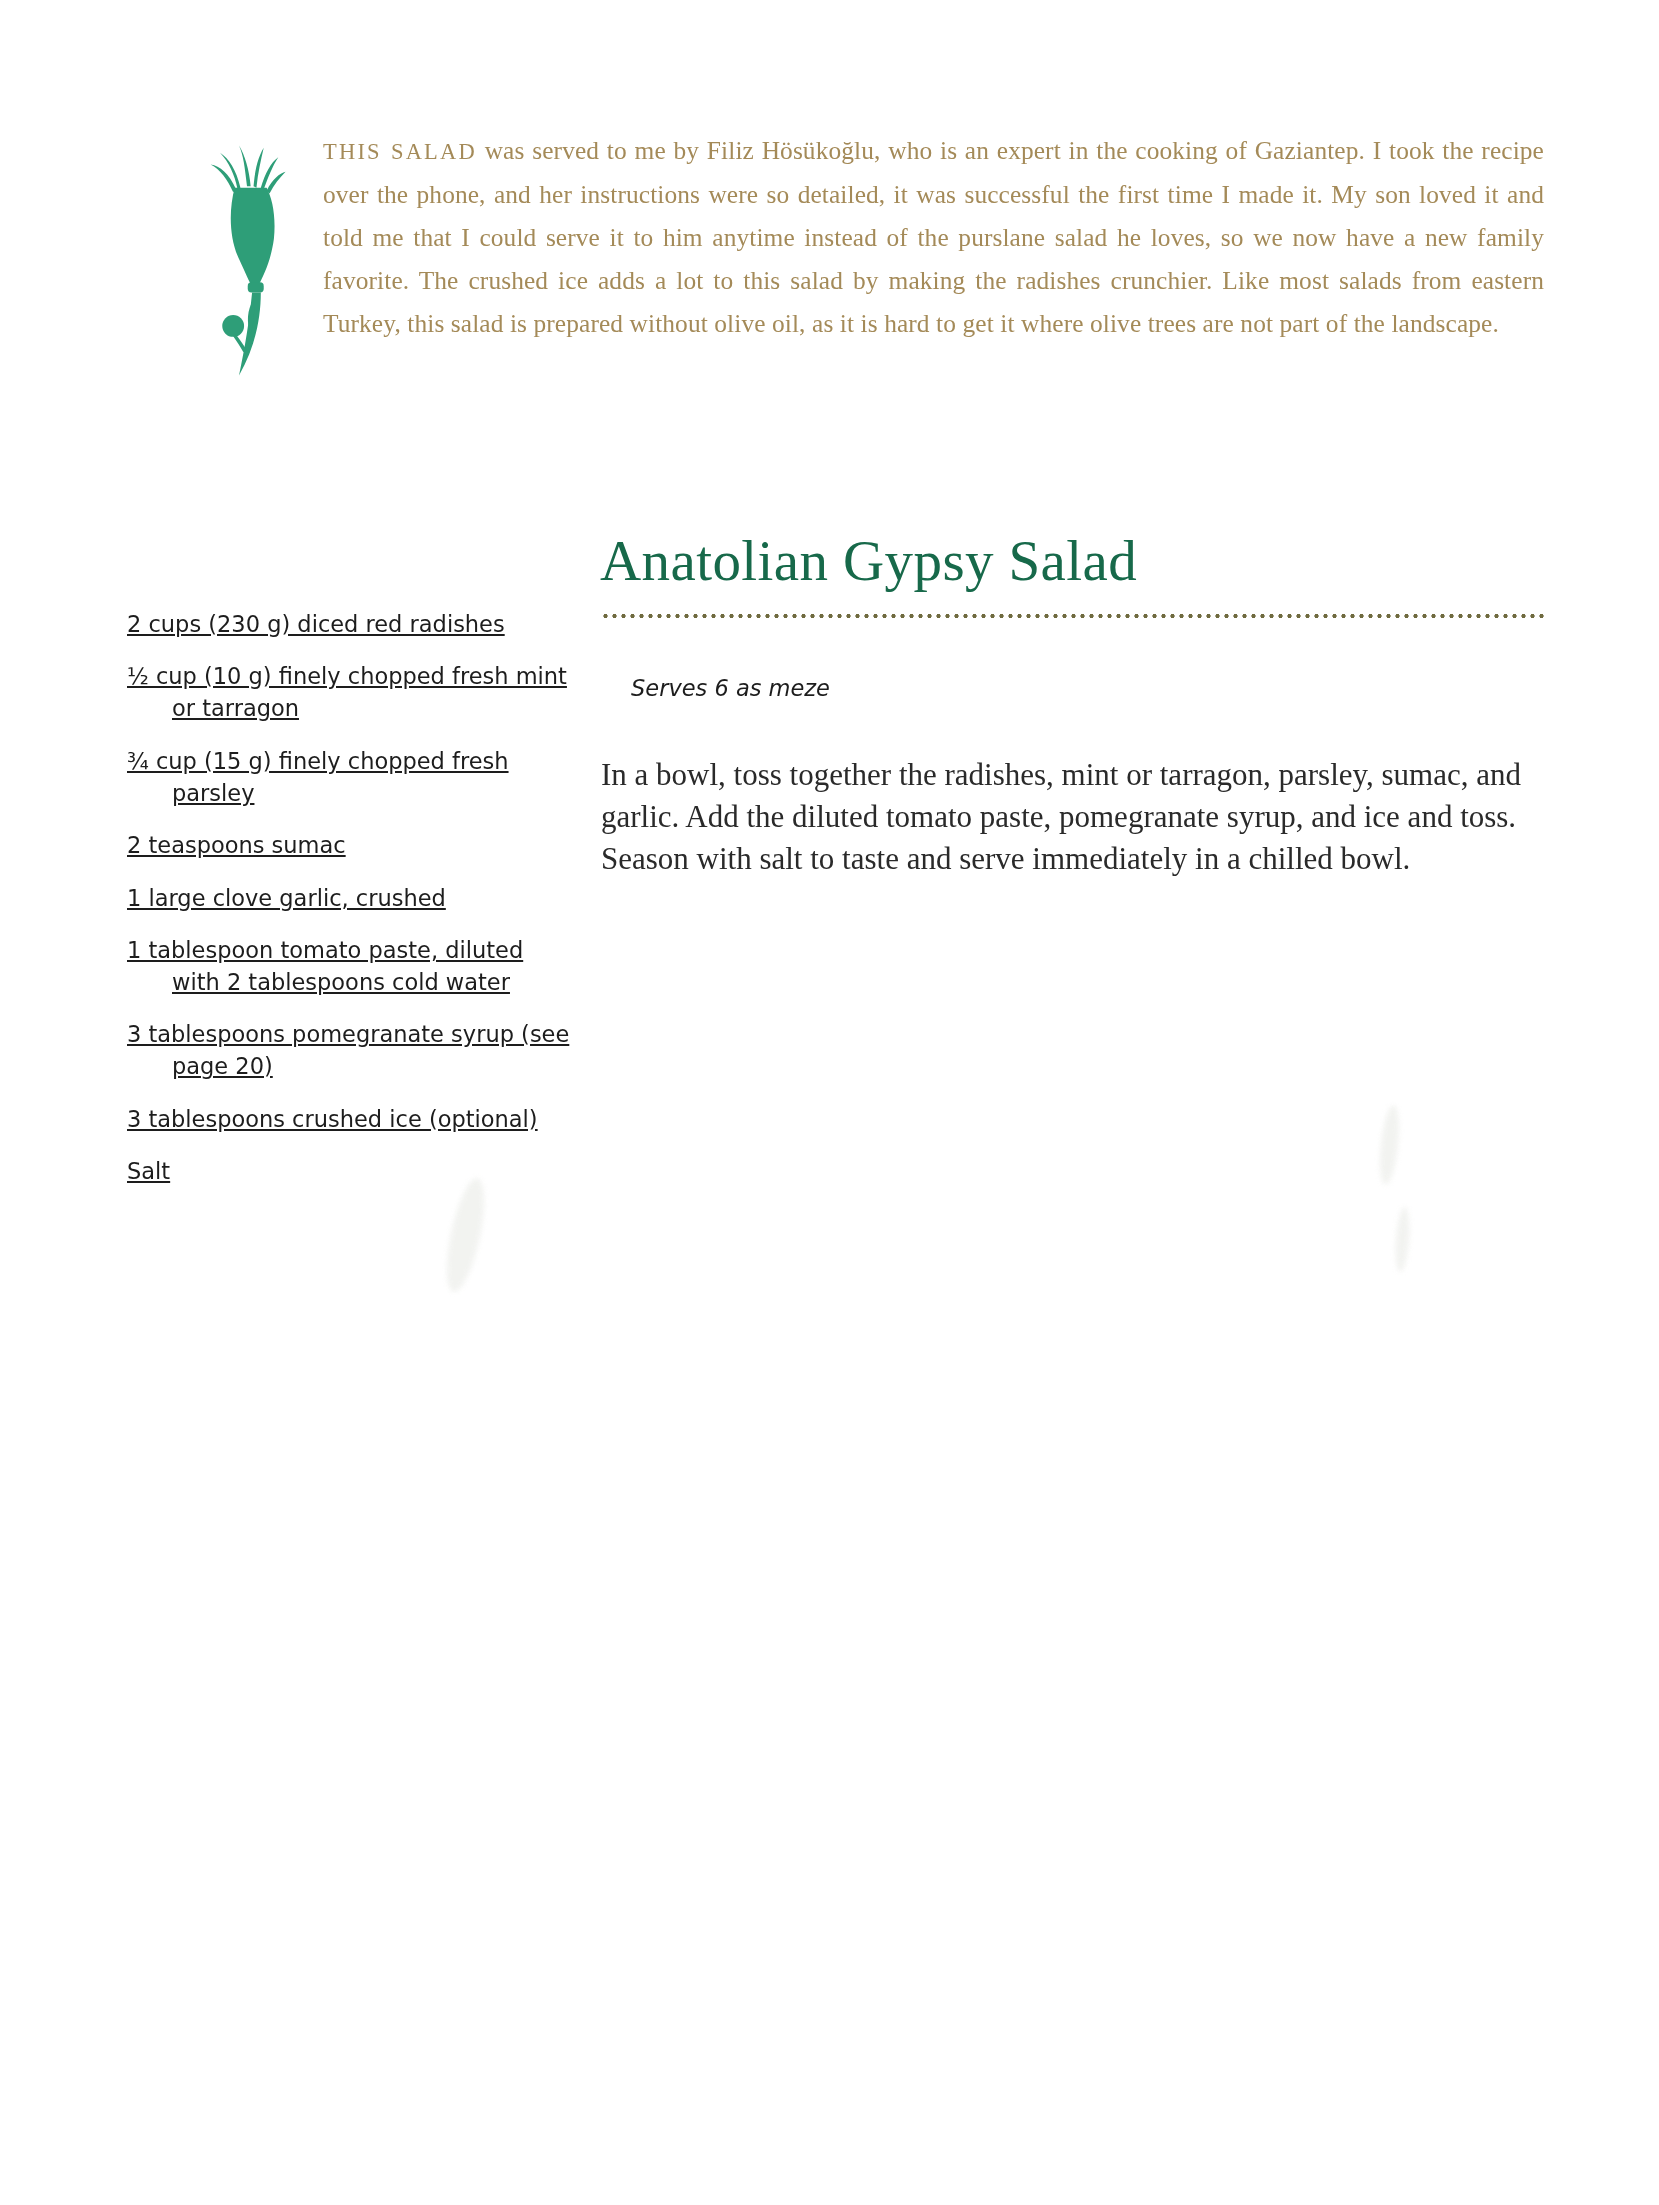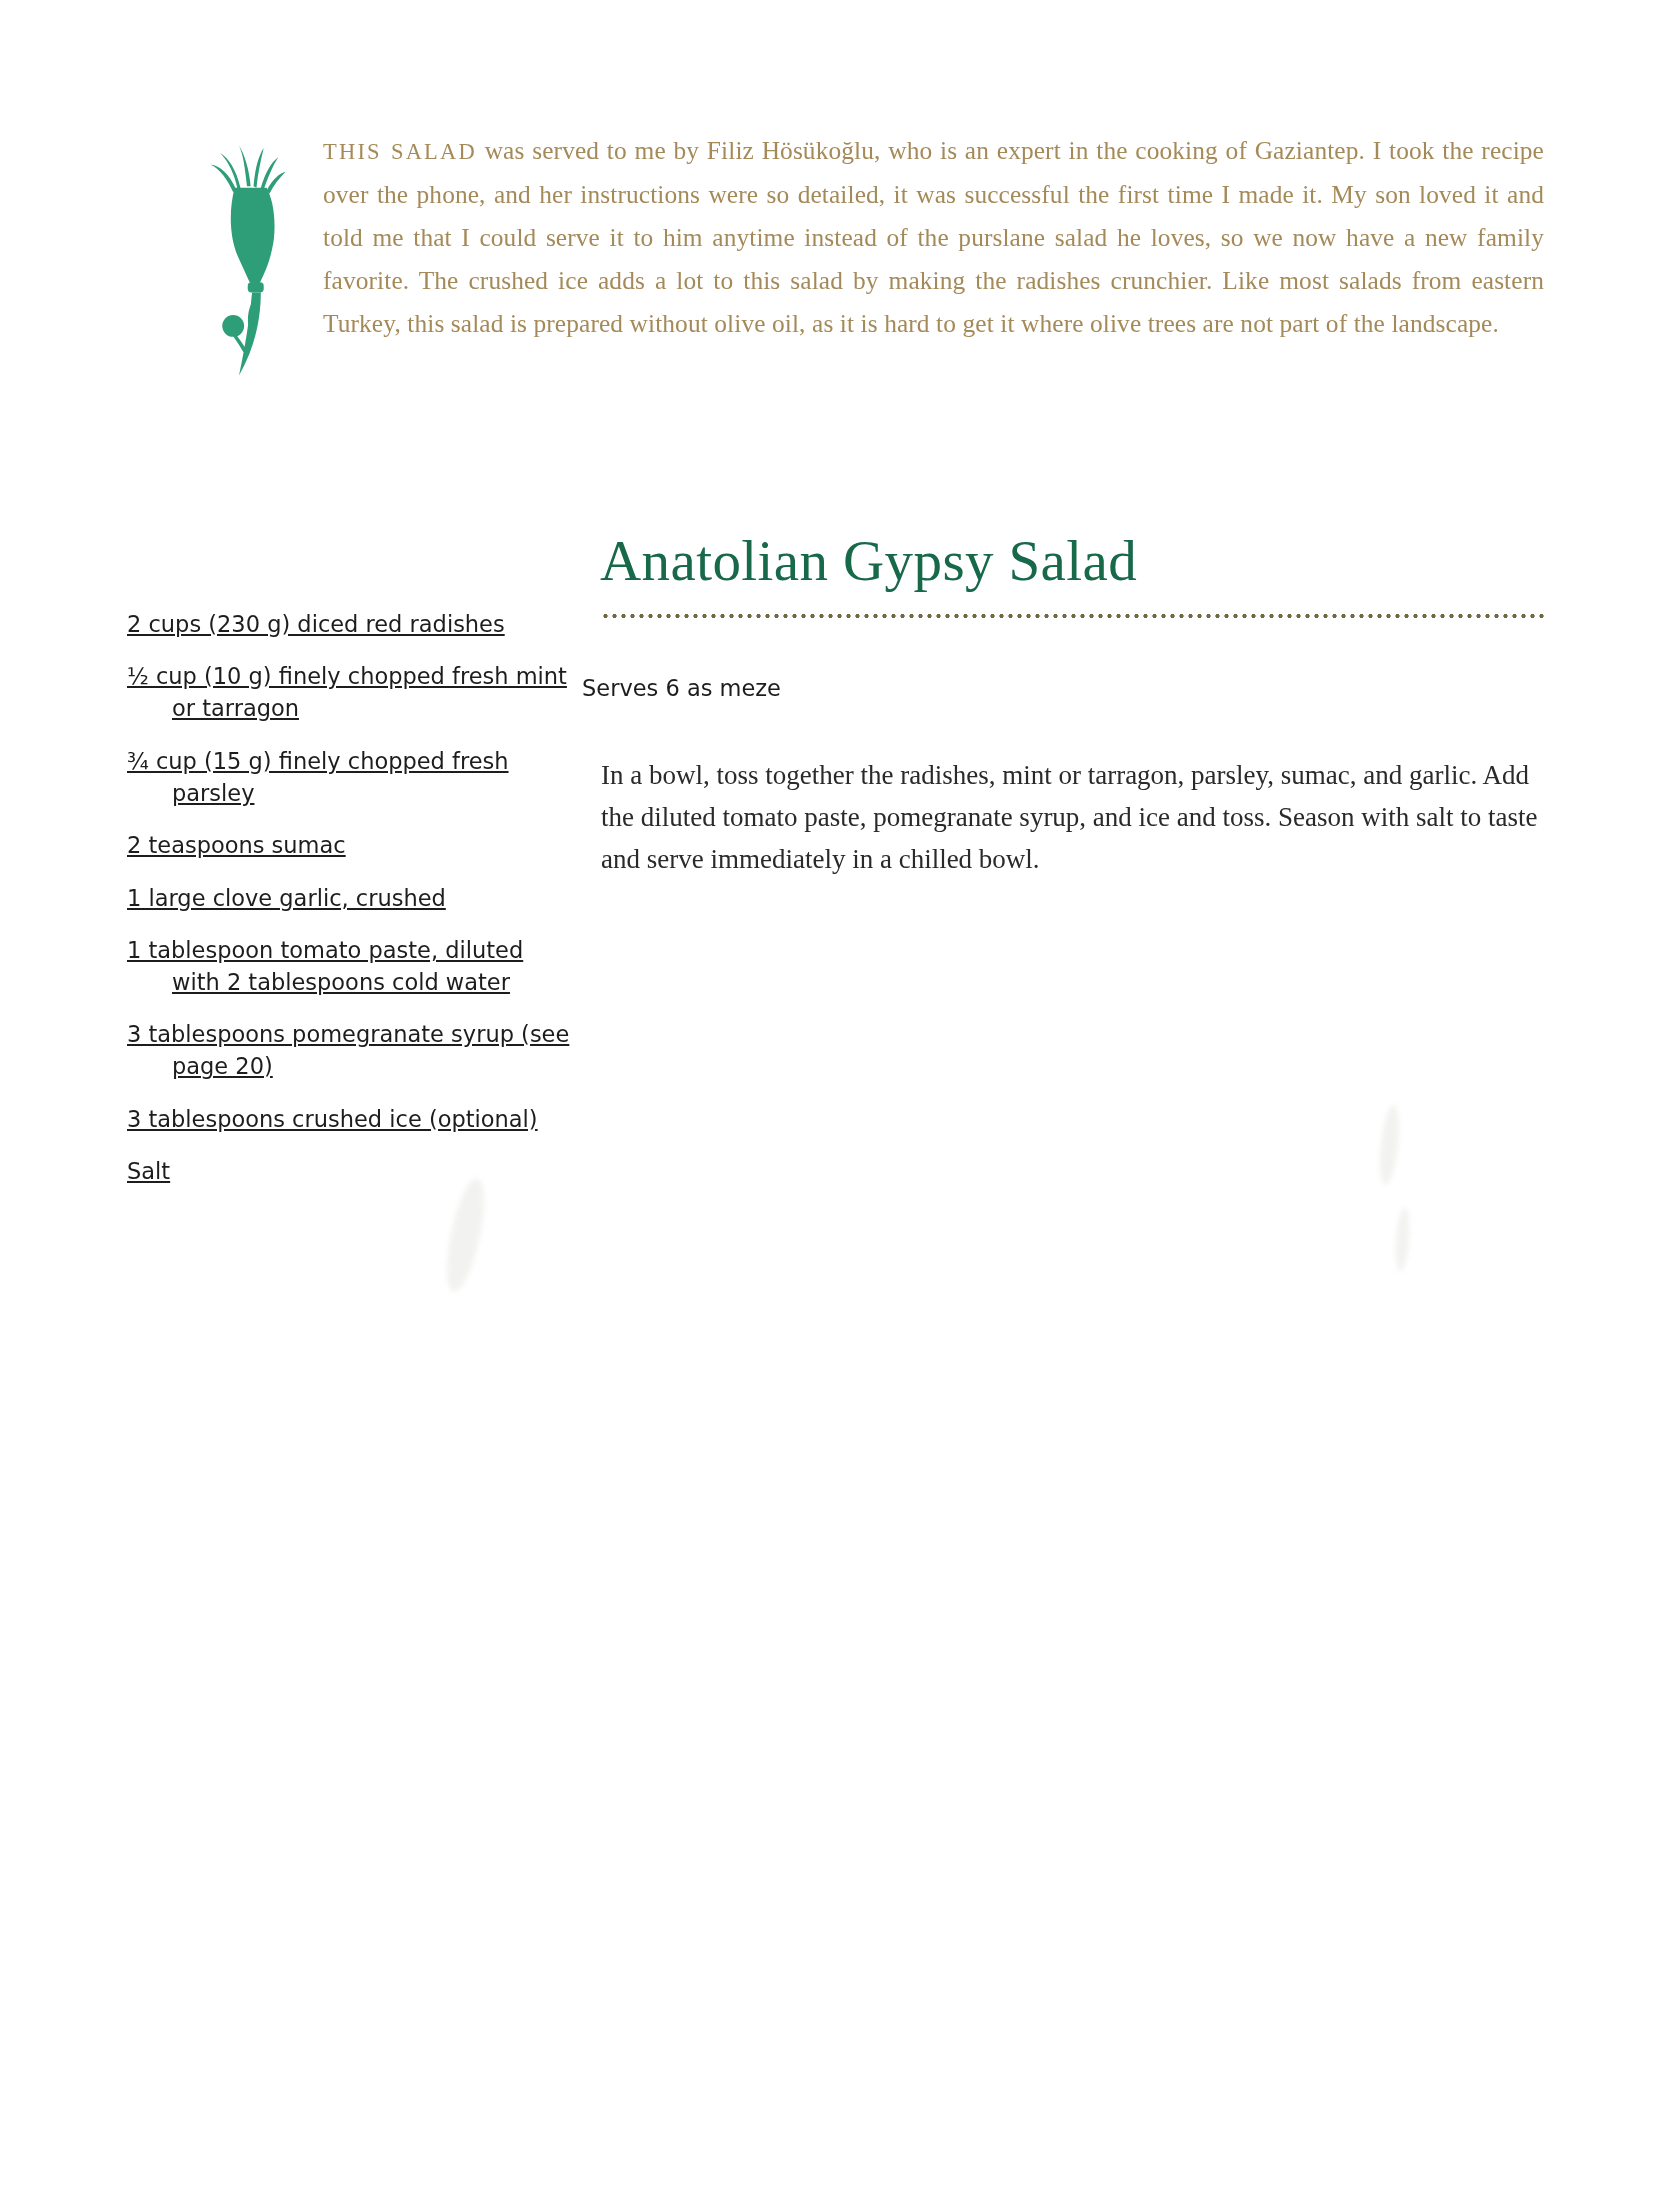--- a/index.html
+++ b/index.html
@@ -82,35 +82,36 @@
       color: #1d1d1d;
     }
     .ingredients li {
       padding-left: 45px;
       text-indent: -45px;
       margin-bottom: 20.4px;
       text-decoration: underline;
     }
     .serves {
       position: absolute;
-      left: 582px;
+      left: 631px;
       top: 672px;
       font-family: "DejaVu Sans", "Liberation Sans", sans-serif;
+      font-style: italic;
       font-size: 22.5px;
       line-height: 32px;
       color: #1d1d1d;
     }
     .method {
       position: absolute;
       left: 601px;
       top: 754px;
       width: 945px;
       margin: 0;
       font-family: "Liberation Serif", "DejaVu Serif", serif;
-      font-size: 27px;
+      font-size: 31px;
       line-height: 42px;
       color: #2a2a2a;
     }
     .footer {
       position: absolute;
       right: 116px;
       top: 2106px;
       display: flex;
       align-items: baseline;
       white-space: nowrap;

